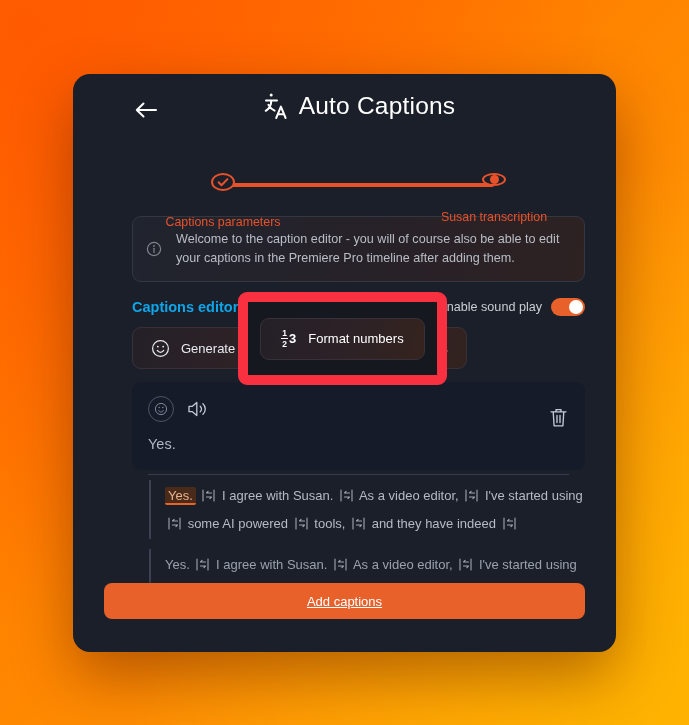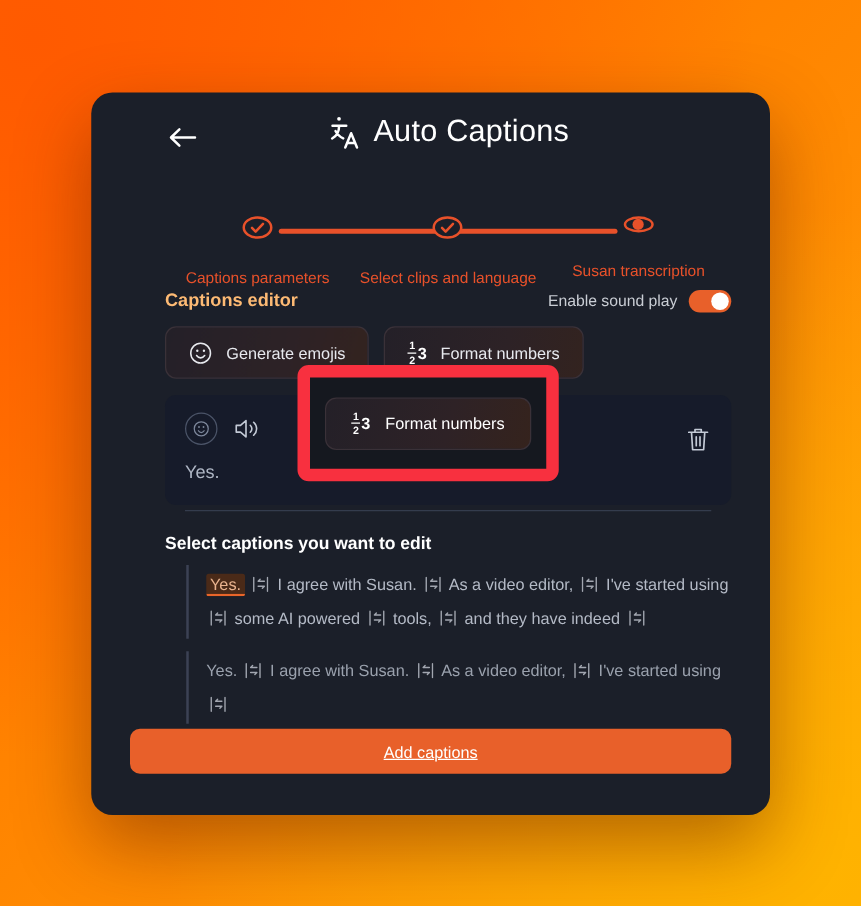--- a/index.html
+++ b/index.html
@@ -142,21 +142,21 @@
   }
 
   
   .sec-row {
     margin: 16px 31px 0 31px;
     display: flex;
     align-items: center;
     justify-content: space-between;
   }
   .sec-title {
-    color: #fdba74;
+    color: #0ea5e9;
     font-size: 14.5px;
     font-weight: 700;
   }
   .toggle-wrap {
     display: flex;
     align-items: center;
     gap: 9px;
     cursor: pointer;
   }
   .toggle-lbl { color: #c9cdd4; font-size: 12.6px; }
@@ -368,35 +368,35 @@
       <div class="node">
         <div class="circ">
           <svg width="14" height="14" viewBox="0 0 14 14">
             <path d="M2.6 7.3l2.9 3 5.9-6.2" fill="none" stroke="#e8512a" stroke-width="2" stroke-linecap="round" stroke-linejoin="round"></path>
           </svg>
         </div>
         <div class="node-lbl">Captions parameters</div>
       </div>
       <div class="node">
         <div class="circ">
-          <svg width="14" height="14" viewBox="0 0 14 14">
-            <path d="M2.6 7.3l2.9 3 5.9-6.2" fill="none" stroke="#e8512a" stroke-width="2" stroke-linecap="round" stroke-linejoin="round"></path>
-          </svg>
-        </div>
-        <div class="node-lbl">Select clips and language</div>
-      </div>
-      <div class="node">
-        <div class="circ">
           <span class="dot"></span>
         </div>
         <div class="node-lbl">Susan transcription</div>
       </div>
     </div>
   </div>
 
+  <div class="banner">
+    <svg class="info-ico" viewBox="0 0 16 16">
+      <circle cx="8" cy="8" r="6.6" fill="none" stroke="#b9bdc6" stroke-width="1.2"></circle>
+      <circle cx="8" cy="4.9" r=".95" fill="#b9bdc6"></circle>
+      <path d="M8 7.3v4.2" stroke="#b9bdc6" stroke-width="1.2" stroke-linecap="round"></path>
+    </svg>
+    <div class="banner-txt">Welcome to the caption editor - you will of course also be able to edit your captions in the Premiere Pro timeline after adding them.</div>
+  </div>
 
   <div class="sec-row">
     <div class="sec-title">Captions editor</div>
     <div class="toggle-wrap">
       <span class="toggle-lbl">Enable sound play</span>
       <span class="switch">
         <span class="knob"></span>
       </span>
     </div>
   </div>
@@ -438,21 +438,20 @@
         <path d="M15.9 4.8c1.6 1.5 2.4 3.2 2.4 5.2s-.8 3.7-2.4 5.2" fill="none" stroke="#c3cad6" stroke-width="1.3" stroke-linecap="round"></path>
       </svg>
     </div>
     <svg class="trash" viewBox="0 0 19 21">
       <path d="M2 4.8h15M7 4.8V2.6h5v2.2M4.2 4.8l.9 14h8.8l.9-14M8 8.5v7M11 8.5v7" fill="none" stroke="#c3cad6" stroke-width="1.35" stroke-linecap="round" stroke-linejoin="round"></path>
     </svg>
     <div class="cap-text">Yes.</div>
     <div class="cap-underline"></div>
   </div>
 
-  <div class="sel-title">Select captions you want to edit</div>
 
   <div class="transcript">
     <span class="hl">Yes.</span>
     <svg class="brk" viewBox="0 0 13 13">
         <path d="M1 1v11M12 1v11M9.5 4H4.5l1.6-1.6M4.5 8h5L7.9 9.6" fill="none" stroke="#cfd4dd" stroke-width="1.1" stroke-linecap="round" stroke-linejoin="round"></path>
       </svg>
     <span>I agree with Susan.</span>
     <svg class="brk" viewBox="0 0 13 13">
         <path d="M1 1v11M12 1v11M9.5 4H4.5l1.6-1.6M4.5 8h5L7.9 9.6" fill="none" stroke="#cfd4dd" stroke-width="1.1" stroke-linecap="round" stroke-linejoin="round"></path>
       </svg>

